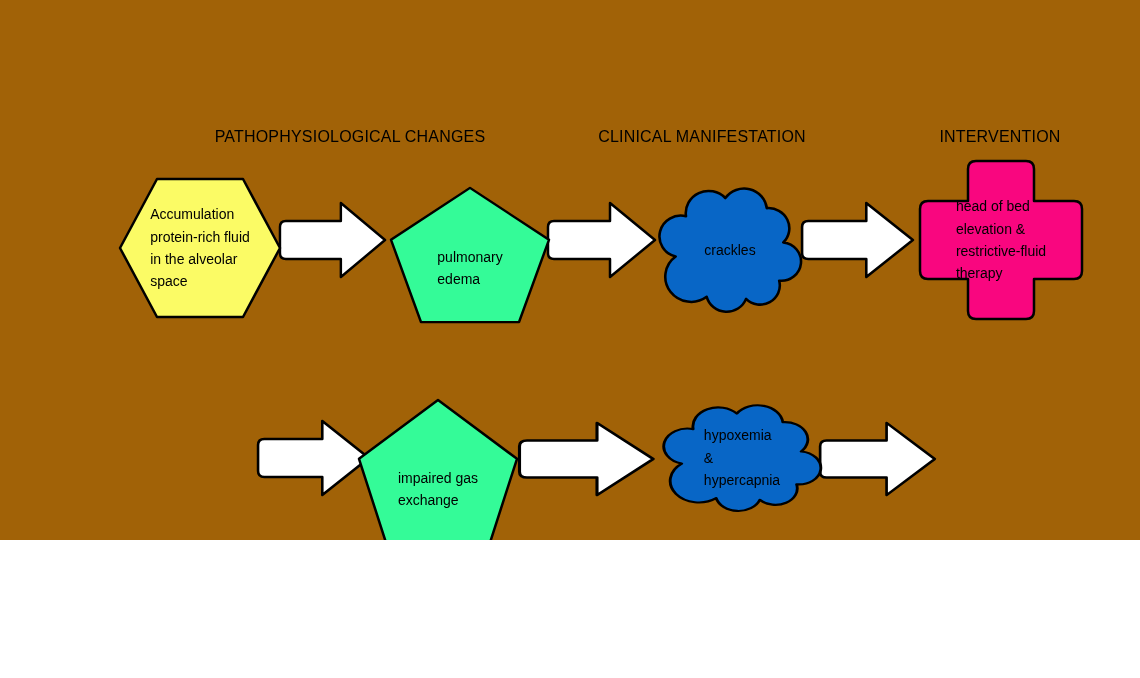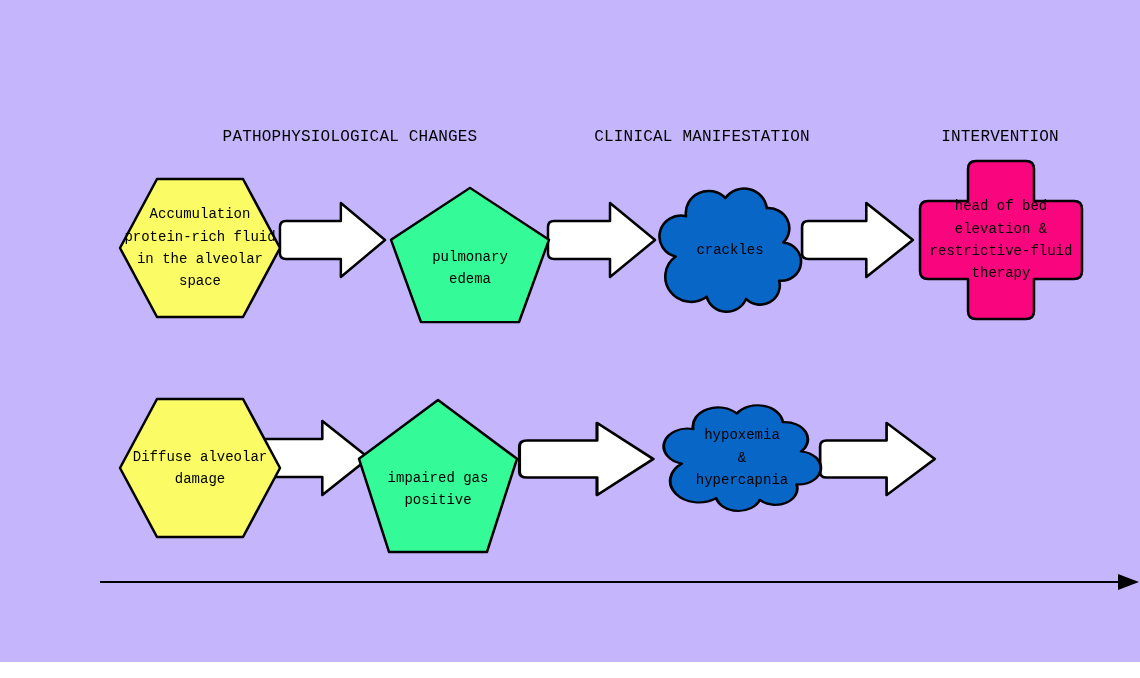--- a/index.html
+++ b/index.html
@@ -1,41 +1,40 @@
 <!DOCTYPE html>
 <html><head>
 <meta charset="utf-8">
 <style>
   html, body { margin: 0; padding: 0; background: #ffffff; }
   .canvas {
     position: relative;
     width: 1140px;
-    height: 662px;
-    background: #c4b5fd;
-    font-family: Liberation Mono, monospace;
+    height: 540px;
+    background: #a16207;
+    font-family: Liberation Sans, sans-serif;
     color: #000;
     overflow: hidden;
   }
   .hdr {
     position: absolute;
     width: 320px;
     text-align: center;
     font-size: 16px;
     letter-spacing: 0.2px;
     color: #000;
   }
   .node { position: absolute; }
   .node svg { position: absolute; left: 0; top: 0; width: 100%; height: 100%; overflow: visible; }
   .node-text {
     position: absolute;
     left: -8px; right: -8px; top: 0; bottom: 0;
     display: flex;
     align-items: center;
     justify-content: center;
-    text-align: center;
     font-size: 14px;
     line-height: 1.6;
     white-space: pre-line;
     pointer-events: none;
   }
   .shift-down .node-text { transform: translateY(13px); }
   .flow-arrow { position: absolute; }
   .flow-arrow svg { width: 100%; height: 100%; overflow: visible; }
   .timeline { position: absolute; left: 94px; top: 568px; width: 1046px; height: 28px; }
   .timeline svg { width: 100%; height: 100%; }
@@ -109,34 +108,27 @@
 therapy</div>
   </div>
 
   <div class="node" style="left:657px; top:180px; width:146px; height:140px;">
     <svg viewBox="0 0 141 139" preserveAspectRatio="none">
         <path d="M 18 76 a 20 20 0 0 1 10 -40 a 22 22 0 0 1 38 -18 a 22 22 0 0 1 40 10 a 20 20 0 0 1 16 34 a 19 19 0 0 1 -4 38 a 19 19 0 0 1 -32 18 a 20 20 0 0 1 -38 -2 a 19 19 0 0 1 -30 -40 Z" stroke="#000" stroke-width="2.5" stroke-linejoin="round" fill="#0866C6"></path>
       </svg>
     <div class="node-text">crackles</div>
   </div>
 
-  <div class="node" style="left:118px; top:396px; width:164px; height:144px;">
-    <svg viewBox="0 0 164 144" preserveAspectRatio="none">
-        <polygon points="2,72 39,3 125,3 162,72 125,141 39,141" stroke="#000" stroke-width="2.5" stroke-linejoin="round" fill="#FBFB65"></polygon>
-      </svg>
-    <div class="node-text">Diffuse alveolar
-damage</div>
-  </div>
 
   <div class="node shift-down" style="left:357px; top:398px; width:162px; height:156px;">
     <svg viewBox="0 0 162 154" preserveAspectRatio="none">
         <polygon points="81,2 160,60 130,152 32,152 2,60" stroke="#000" stroke-width="2.5" stroke-linejoin="round" fill="#34FB98"></polygon>
       </svg>
     <div class="node-text">impaired gas
-positive</div>
+exchange</div>
   </div>
 
   <div class="node" style="left:661px; top:398px; width:162px; height:120px;">
     <svg viewBox="0 0 141 139" preserveAspectRatio="none">
         <path d="M 18 76 a 20 20 0 0 1 10 -40 a 22 22 0 0 1 38 -18 a 22 22 0 0 1 40 10 a 20 20 0 0 1 16 34 a 19 19 0 0 1 -4 38 a 19 19 0 0 1 -32 18 a 20 20 0 0 1 -38 -2 a 19 19 0 0 1 -30 -40 Z" stroke="#000" stroke-width="2.5" stroke-linejoin="round" fill="#0866C6"></path>
       </svg>
     <div class="node-text">hypoxemia
 &amp;
 hypercapnia</div>
   </div>

